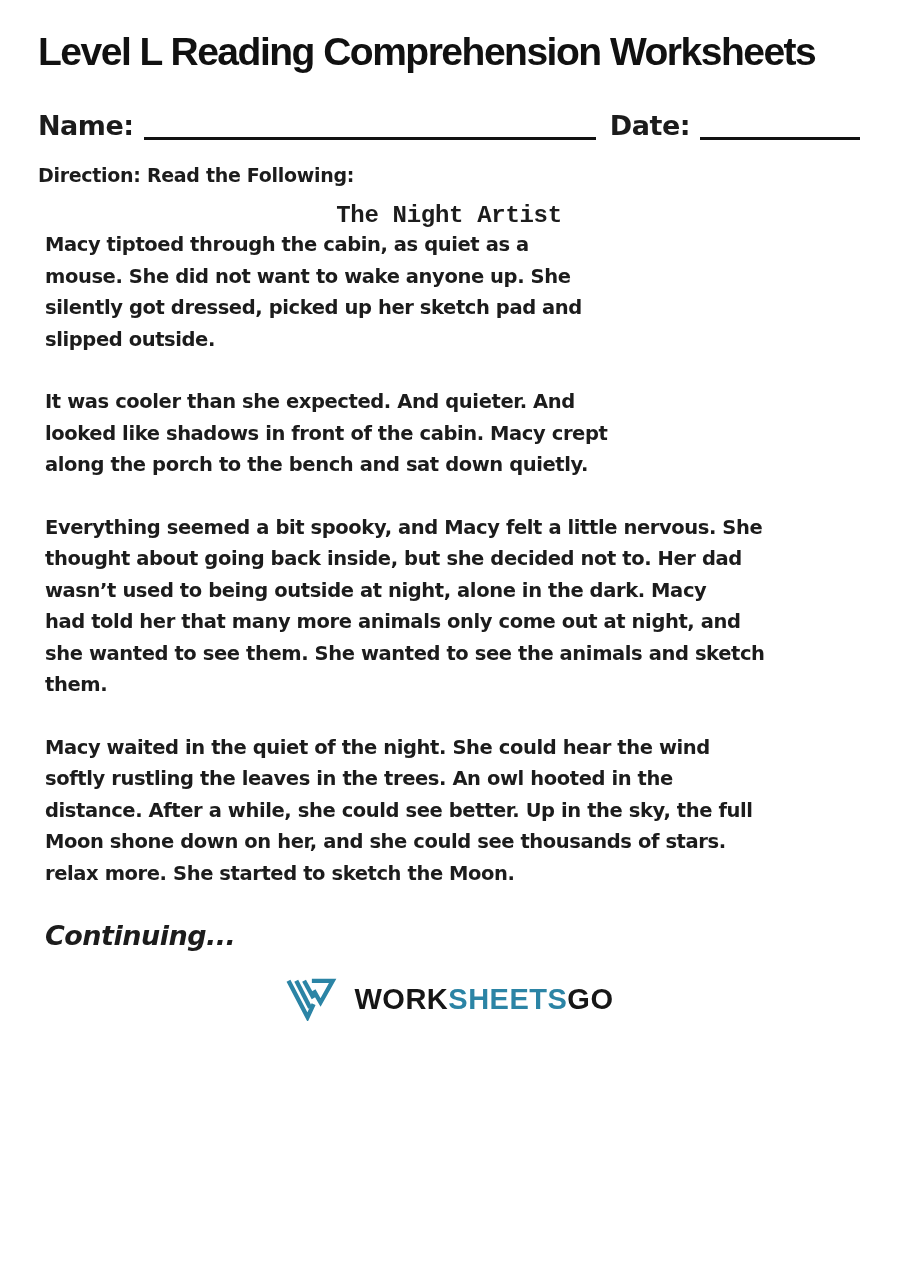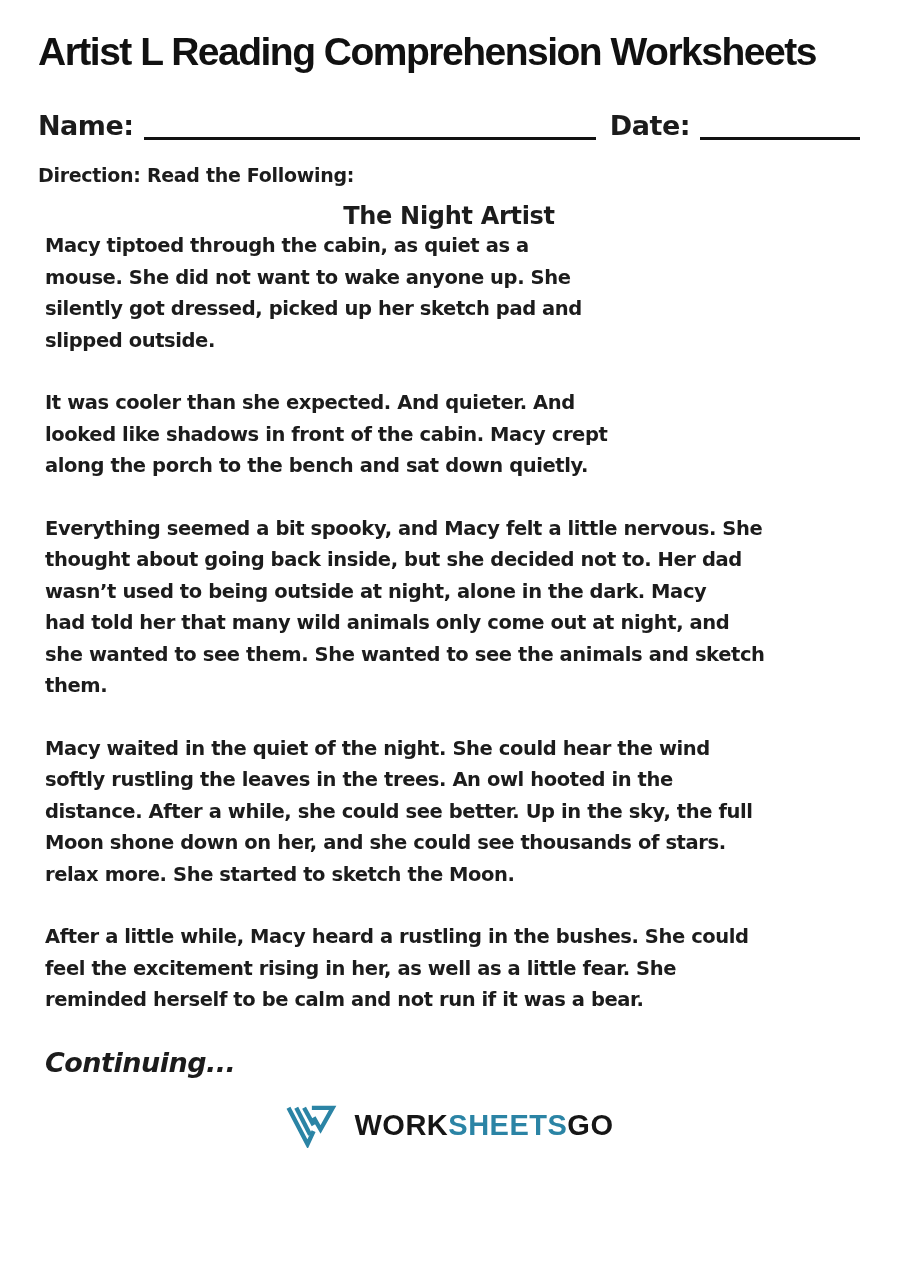--- a/index.html
+++ b/index.html
@@ -46,20 +46,21 @@
     font-size: 19px;
     font-weight: bold;
     letter-spacing: -0.3px;
   }
   .story-title {
     margin-top: 16px;
     text-align: center;
     font-size: 24px;
     font-weight: bold;
     letter-spacing: -0.3px;
+    font-family: Liberation Mono, monospace;
   }
   .story {
     margin-left: 7px;
   }
   .para {
     margin-bottom: 31px;
   }
   .line {
     font-size: 19.5px;
     font-weight: bold;
@@ -90,21 +91,21 @@
     letter-spacing: 0.5px;
     color: #161616;
     white-space: nowrap;
   }
 </style>
 </head>
 <body>
 
 <div class="page">
 
-  <h1 class="main-title">Artist L Reading Comprehension Worksheets</h1>
+  <h1 class="main-title">Level L Reading Comprehension Worksheets</h1>
 
   <div class="name-date-row">
     <span class="field-label">Name:</span>
     <span class="blank-line name-blank"></span>
     <span class="field-label">Date:</span>
     <span class="blank-line date-blank"></span>
   </div>
 
   <div class="direction">Direction: Read the Following:</div>
 
@@ -119,35 +120,30 @@
       </div>
       <div class="para">
         <div class="line">It was cooler than she expected. And quieter. And</div>
         <div class="line">looked like shadows in front of the cabin. Macy crept</div>
         <div class="line">along the porch to the bench and sat down quietly.</div>
       </div>
       <div class="para">
         <div class="line">Everything seemed a bit spooky, and Macy felt a little nervous. She</div>
         <div class="line">thought about going back inside, but she decided not to. Her dad</div>
         <div class="line">wasn’t used to being outside at night, alone in the dark. Macy</div>
-        <div class="line">had told her that many wild animals only come out at night, and</div>
+        <div class="line">had told her that many more animals only come out at night, and</div>
         <div class="line">she wanted to see them. She wanted to see the animals and sketch</div>
         <div class="line">them.</div>
       </div>
       <div class="para">
         <div class="line">Macy waited in the quiet of the night. She could hear the wind</div>
         <div class="line">softly rustling the leaves in the trees. An owl hooted in the</div>
         <div class="line">distance. After a while, she could see better. Up in the sky, the full</div>
         <div class="line">Moon shone down on her, and she could see thousands of stars.</div>
         <div class="line">relax more. She started to sketch the Moon.</div>
-      </div>
-      <div class="para">
-        <div class="line">After a little while, Macy heard a rustling in the bushes. She could</div>
-        <div class="line">feel the excitement rising in her, as well as a little fear. She</div>
-        <div class="line">reminded herself to be calm and not run if it was a bear.</div>
       </div>
     </div>
 
   <div class="continuing">Continuing...</div>
 
   <div class="footer">
     <span class="logo-icon">
       <svg width="52" height="44" viewBox="0 0 60 50" fill="none" xmlns="http://www.w3.org/2000/svg">
         <path class="accent-stroke" d="M4 4 L26 46 L33 31" stroke="#2b84a5" stroke-width="5"></path>
         <path class="accent-stroke" d="M13 4 L29 35" stroke="#2b84a5" stroke-width="5"></path>

